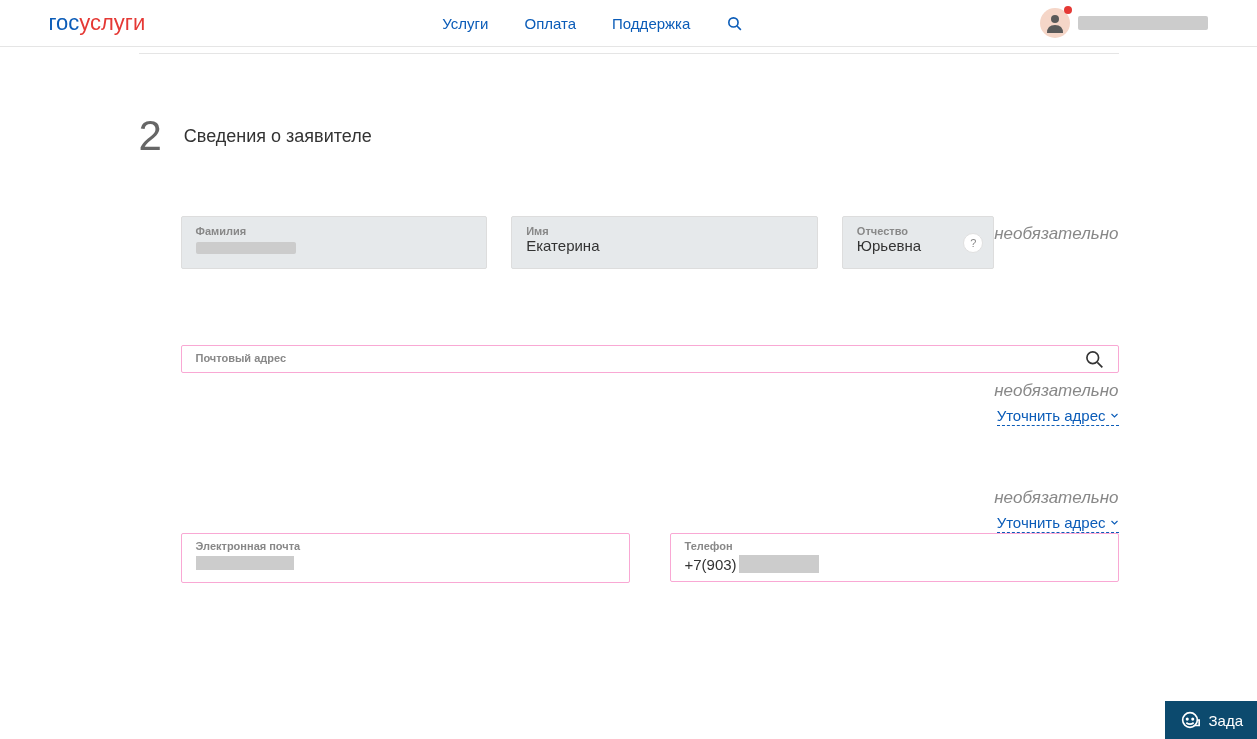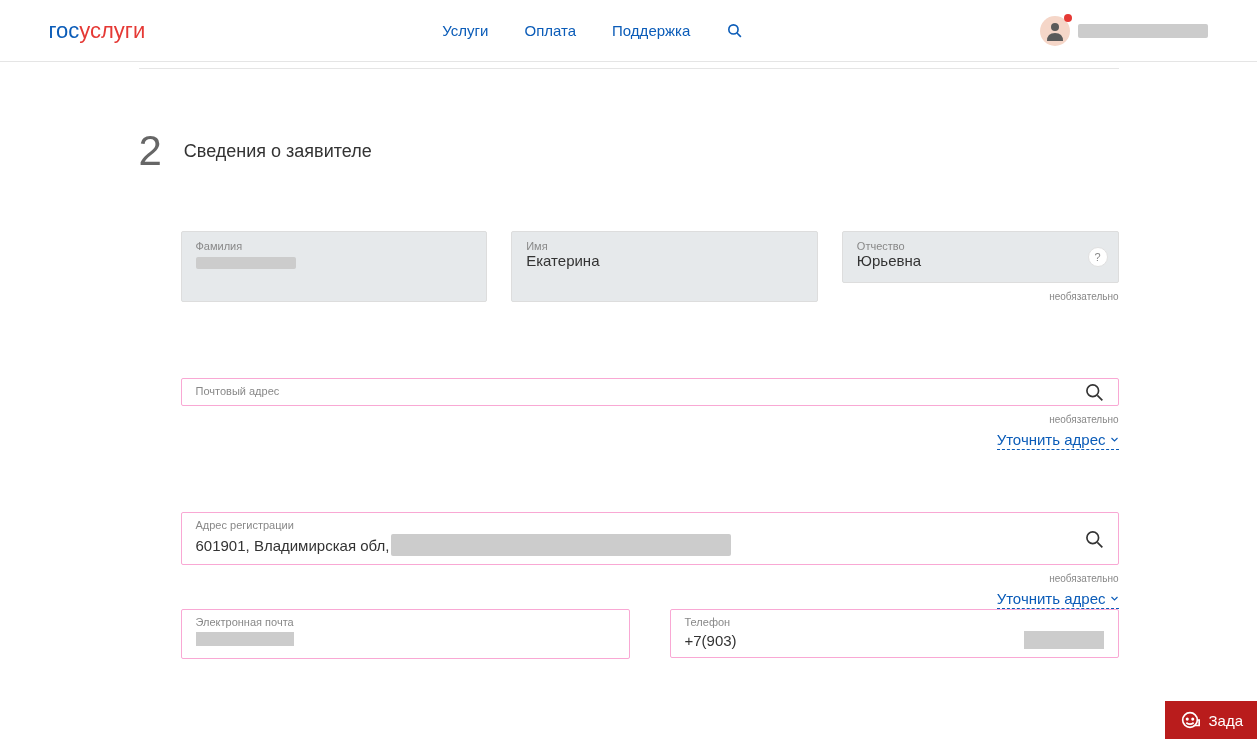--- a/index.html
+++ b/index.html
@@ -1,21 +1,21 @@
 <!DOCTYPE html>
 <html><head>
   <meta charset="utf-8">
   <style>
     * { box-sizing: border-box; margin: 0; padding: 0; }
     body { font-family: Arial, Helvetica, sans-serif; background: #fff; color: #333; }
     
     .header {
       border-bottom: 1px solid #e5e5e5;
       padding: 0;
-      height: 62px;
+      height: 47px;
       display: flex;
       align-items: center;
     }
     .header-inner {
       width: 100%;
       max-width: 1200px;
       margin: 0 auto;
       padding: 0 20px;
       display: flex;
       align-items: center;
@@ -57,33 +57,33 @@
     
     .field-readonly {
       flex: 1;
       background: #e6e9eb;
       border: 1px solid #ddd;
       border-radius: 2px;
       padding: 8px 14px 10px;
       position: relative;
       min-height: 52px;
     }
-    .field-label { font-size: 11px; color: #888; }
+    .field-label { font-size: 11px; color: #888; font-weight: bold; }
     .field-value { font-size: 15px; color: #333; margin-top: 0; }
     .field-readonly .redact { display: inline-block; background: #ccc; height: 12px; width: 100px; border-radius: 2px; margin-top: 5px; }
     .field-help {
       position: absolute; right: 10px; top: 50%; transform: translateY(-50%);
       width: 20px; height: 20px; border-radius: 50%; background: #fff;
       display: flex; align-items: center; justify-content: center;
       font-size: 11px; color: #888; border: 1px solid #e0e0e0; cursor: pointer;
     }
     .field-under {
-      font-size: 10px; color: #888; text-align: right; margin-top: 8px;
-    }
-    .field-col { flex: 1; display: flex; flex-direction: column; }
+      font-size: 17px; color: #888; text-align: right; margin-top: 8px; font-style: italic;
+    }
+    .field-col { flex: 1; display: flex; }
     
     .address-row { margin-top: 76px; }
     .input-wrap {
       border: 1px solid #f9a8d4; border-radius: 2px;
       padding: 6px 50px 8px 14px; position: relative;
     }
     .input-wrap .field-label { font-size: 11px; color: #888; }
     .input-wrap .field-value { font-size: 15px; color: #333; margin-top: 3px; display: flex; align-items: center; }
     .input-wrap .redact { display: inline-block; background: #ccc; height: 22px; width: 350px; border-radius: 2px; margin-left: 2px; }
     .input-search-icon {
@@ -100,21 +100,21 @@
     .refine-chevron { width: 9px; height: 9px; }
     
     .contact-row { display: flex; gap: 40px; }
     .contact-field { flex: 1; }
     .contact-field .input-wrap { padding-right: 14px; }
     .contact-field .redact-sm { display: inline-block; background: #ccc; height: 14px; width: 98px; margin-top: 4px; }
     .phone-redact { display: inline-block; background: #ccc; height: 18px; width: 80px; margin-left: 2px; }
     
     .chat-widget {
       position: fixed; bottom: 0; right: 0;
-      background: #b91c1c; color: #fff;
+      background: #0c4a6e; color: #fff;
       padding: 8px 14px; display: flex; align-items: center; gap: 8px;
       font-size: 15px; cursor: pointer;
     }
     .chat-icon { width: 22px; height: 22px; }
     
     svg { display: block; }
   </style>
 </head>
 <body>
 
@@ -191,33 +191,20 @@
         <span class="refine-chevron">
           <svg viewBox="0 0 12 12" fill="none" stroke="#0b5cb8" stroke-width="1.5">
               <polyline points="2,4 6,8 10,4"></polyline>
             </svg>
         </span>
       </span>
     </div>
   </div>
 
   <div class="address-row" style="padding-left: 42px; margin-top: 62px;">
-    <div class="input-wrap">
-      <div class="field-label">Адрес регистрации</div>
-      <div class="field-value">
-        <span>601901, Владимирская обл,</span>
-        <span class="redact" style="width:340px;"></span>
-      </div>
-      <span class="input-search-icon">
-        <svg viewBox="0 0 24 24" fill="none" stroke="#333" stroke-width="2">
-            <circle cx="10.5" cy="10.5" r="7"></circle>
-            <line x1="16" y1="16" x2="22" y2="22"></line>
-          </svg>
-      </span>
-    </div>
     <div class="addr-under">
       <span class="field-under" style="margin-top:0">необязательно</span>
       <span class="refine-link">
         <span>Уточнить адрес</span>
         <span class="refine-chevron">
           <svg viewBox="0 0 12 12" fill="none" stroke="#0b5cb8" stroke-width="1.5">
               <polyline points="2,4 6,8 10,4"></polyline>
             </svg>
         </span>
       </span>
@@ -227,21 +214,21 @@
   <div class="contact-row" style="padding-left: 42px;">
     <div class="contact-field">
       <div class="input-wrap">
         <div class="field-label">Электронная почта</div>
         <span class="redact-sm"></span>
       </div>
     </div>
     <div class="contact-field">
       <div class="input-wrap">
         <div class="field-label">Телефон</div>
-        <div class="field-value" style="margin-top:3px;justify-content:space-between;">
+        <div class="field-value" style="margin-top:3px;">
           <span>+7(903)</span>
           <span class="phone-redact"></span>
         </div>
       </div>
     </div>
   </div>
 
 </div>
 
 <div class="chat-widget">

